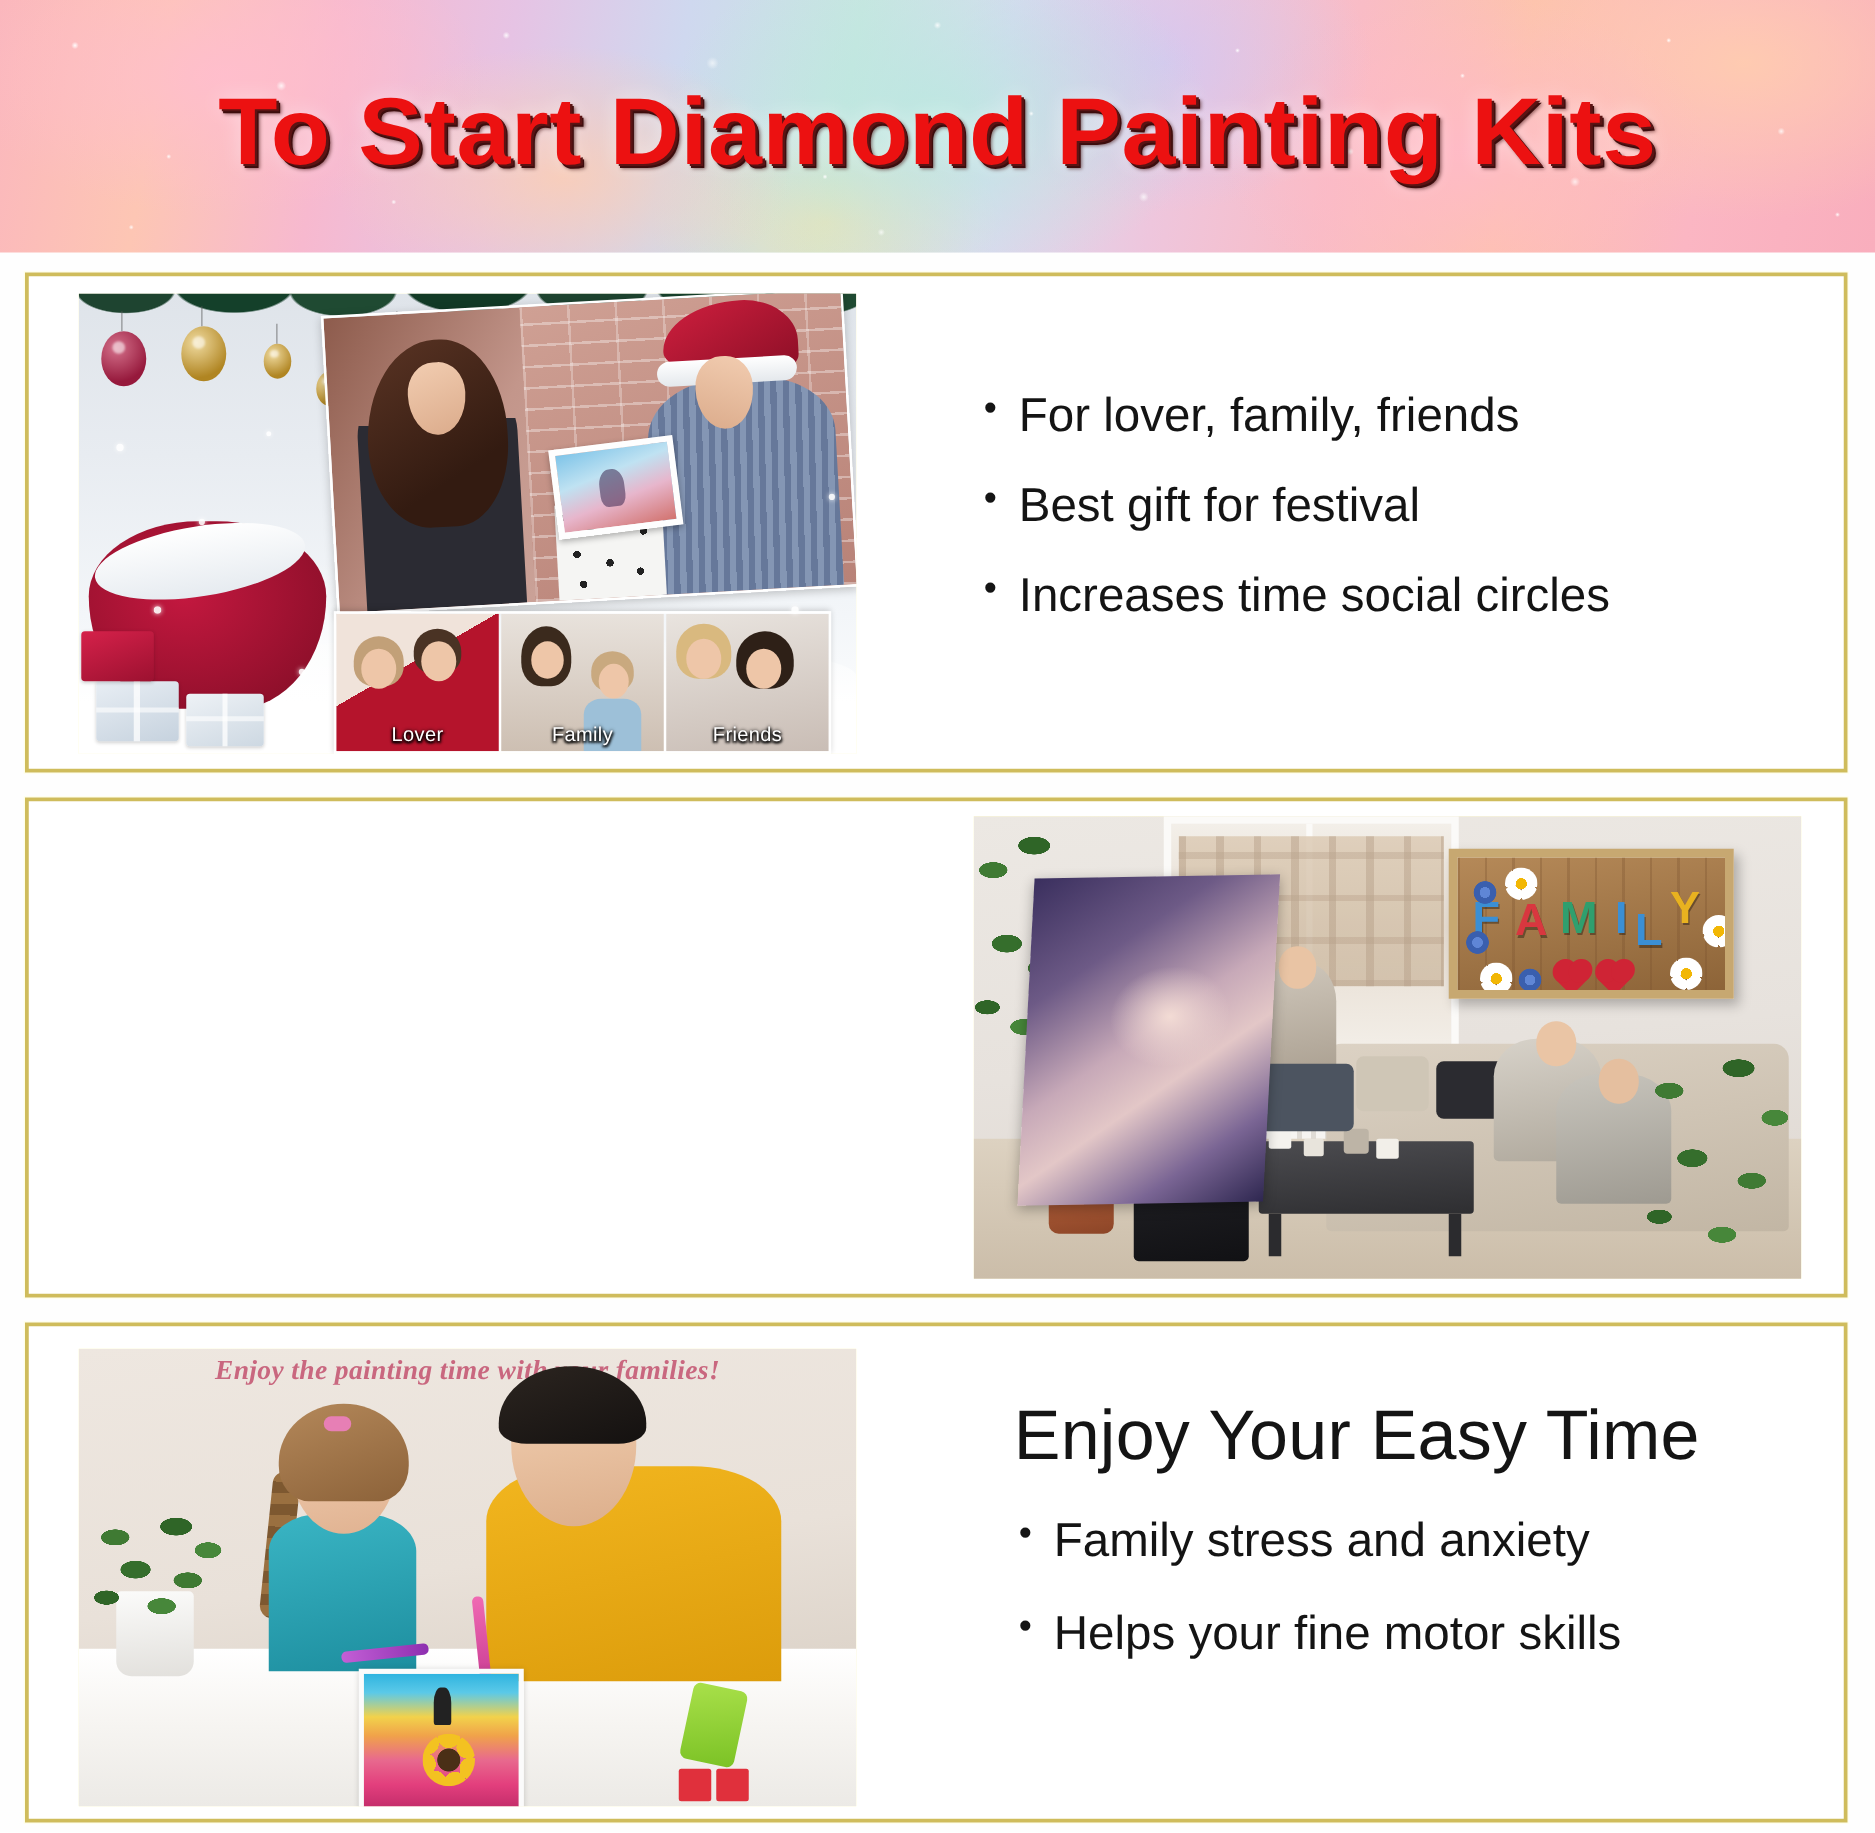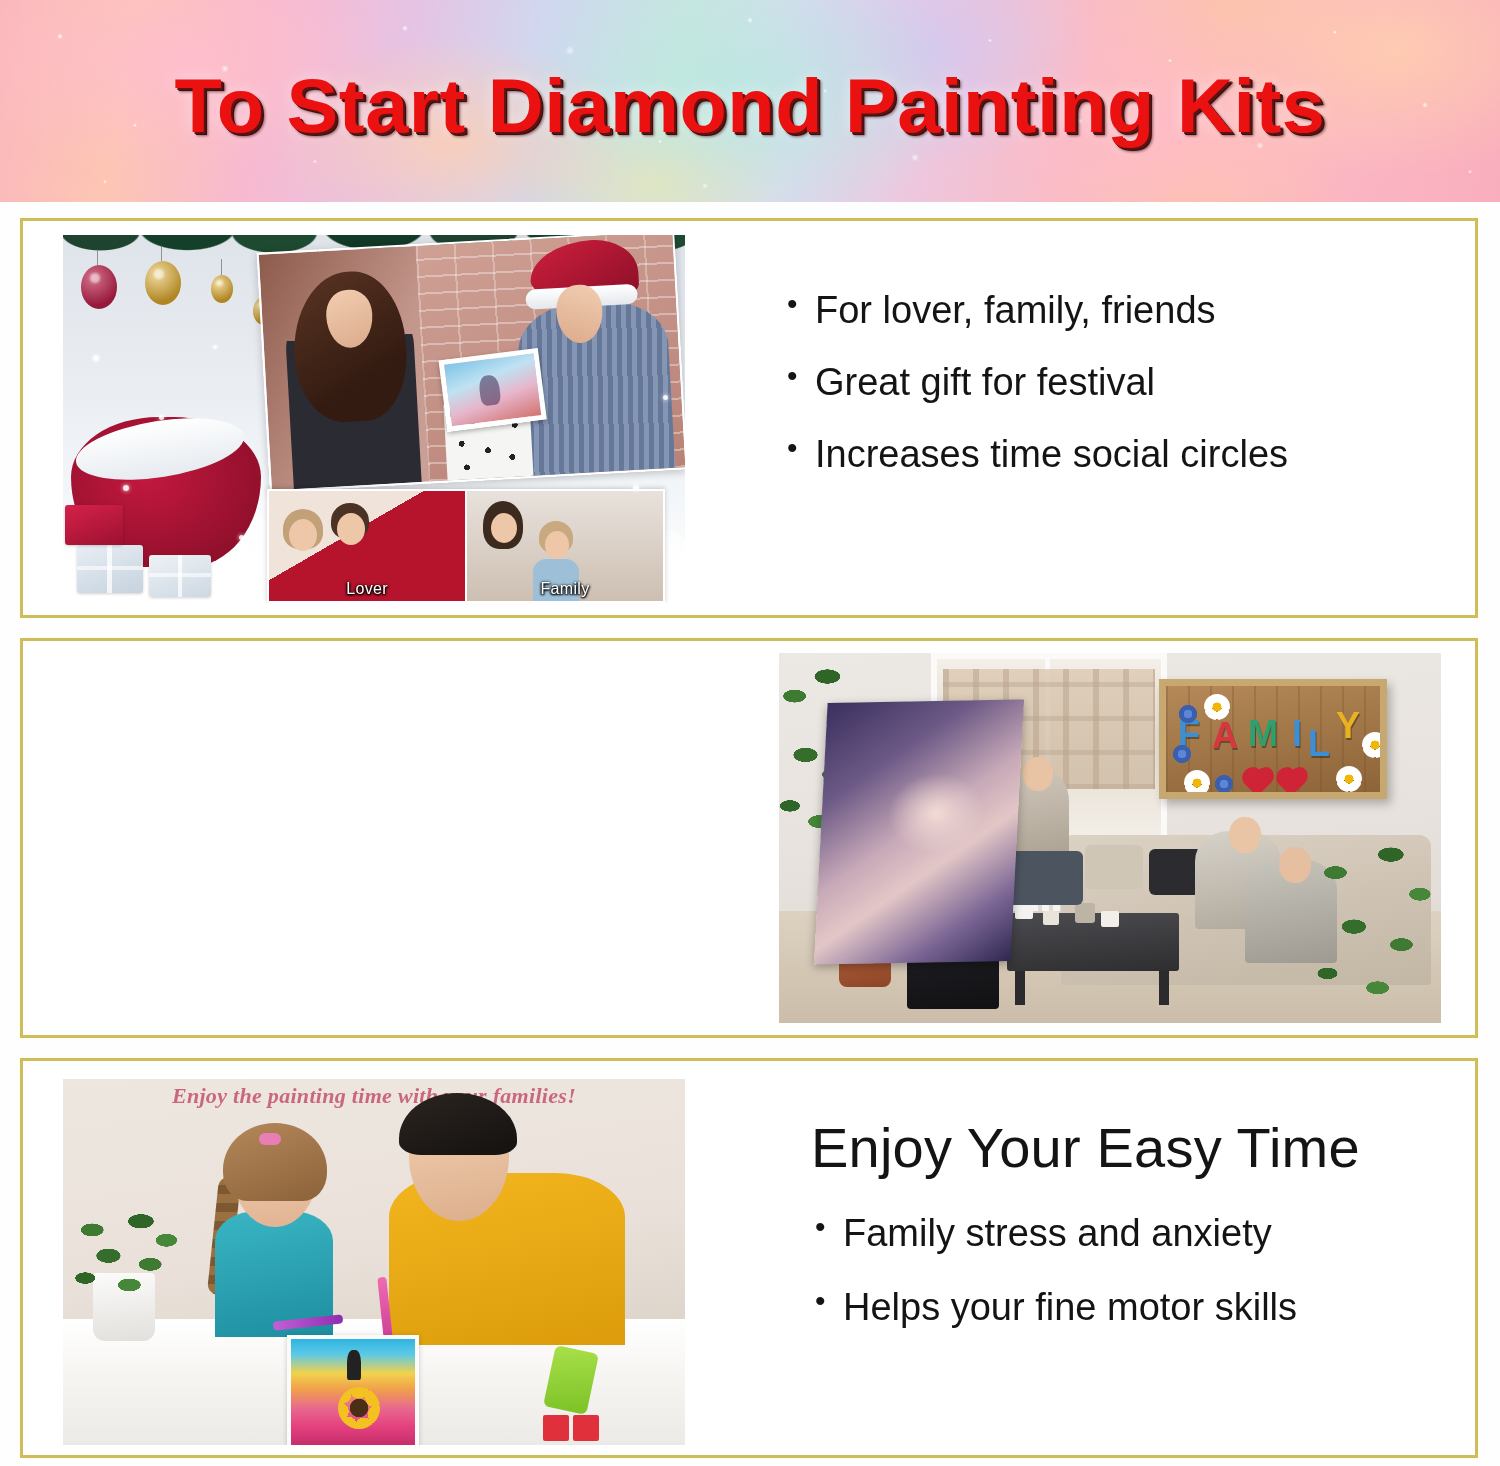--- a/index.html
+++ b/index.html
@@ -110,21 +110,21 @@
   .text-block { position: absolute; }
 
   .pheading {
     font-family: "Liberation Sans Narrow", "Liberation Sans", sans-serif;
     font-size: 56px;
     font-weight: 400;
     color: #141414;
     letter-spacing: 0.2px;
     white-space: nowrap;
   }
-  .bullets { list-style: none; margin-top: 10px; }
+  .bullets { list-style: none; margin-top: 33px; }
   .bullets li {
     font-family: "Liberation Sans Narrow", "Liberation Sans", sans-serif;
     font-size: 38px;
     font-weight: 400;
     color: #141414;
     line-height: 1.0;
     margin-bottom: 34px;
     white-space: nowrap;
     position: relative;
     padding-left: 32px;
@@ -559,35 +559,42 @@
           <div class="strip-label">Lover</div>
         </div>
         <div class="strip-cell cell-2">
           <div class="mini-hair" style="left:16px; top:10px; width:40px; height:48px; background:#3b2a1d;"></div>
           <div class="mini-face" style="left:24px; top:22px; width:26px; height:30px;"></div>
           <div class="mini-hair" style="left:72px; top:30px; width:34px; height:32px; background:#c9a97f;"></div>
           <div class="mini-face" style="left:78px; top:40px; width:24px; height:28px;"></div>
           <div style="position:absolute; left:66px; bottom:0; width:46px; height:42px; background:#9dc0d8; border-radius:30% 30% 0 0;"></div>
           <div class="strip-label">Family</div>
         </div>
+        <div class="strip-cell cell-3">
+          <div class="mini-hair" style="left:8px; top:8px; width:44px; height:44px; background:#d9b97f;"></div>
+          <div class="mini-face" style="left:16px; top:20px; width:28px; height:32px;"></div>
+          <div class="mini-hair" style="left:56px; top:14px; width:46px; height:46px; background:#2e2017;"></div>
+          <div class="mini-face" style="left:64px; top:28px; width:28px; height:32px;"></div>
+          <div class="strip-label">Friends</div>
+        </div>
       </div>
 
       <div class="snowflake" style="left:30px;  top:120px; width:6px; height:6px;"></div>
       <div class="snowflake" style="left:96px;  top:180px; width:5px; height:5px;"></div>
       <div class="snowflake" style="left:150px; top:110px; width:4px; height:4px;"></div>
       <div class="snowflake" style="left:60px;  top:250px; width:6px; height:6px;"></div>
       <div class="snowflake" style="left:176px; top:300px; width:5px; height:5px;"></div>
       <div class="snowflake" style="left:600px; top:160px; width:5px; height:5px;"></div>
       <div class="snowflake" style="left:570px; top:250px; width:6px; height:6px;"></div>
     </div>
 
     <div class="text-block" style="left:760px; top:60px;">
       <ul class="bullets">
         <li>For lover, family, friends</li>
-        <li>Great gift for festival</li>
+        <li>Best gift for festival</li>
         <li>Increases time social circles</li>
       </ul>
     </div>
   </div>
 
   <div class="panel" id="panel-2">
 
 
     <div class="photo" id="photo-2">
       <div class="room-bg"></div>

